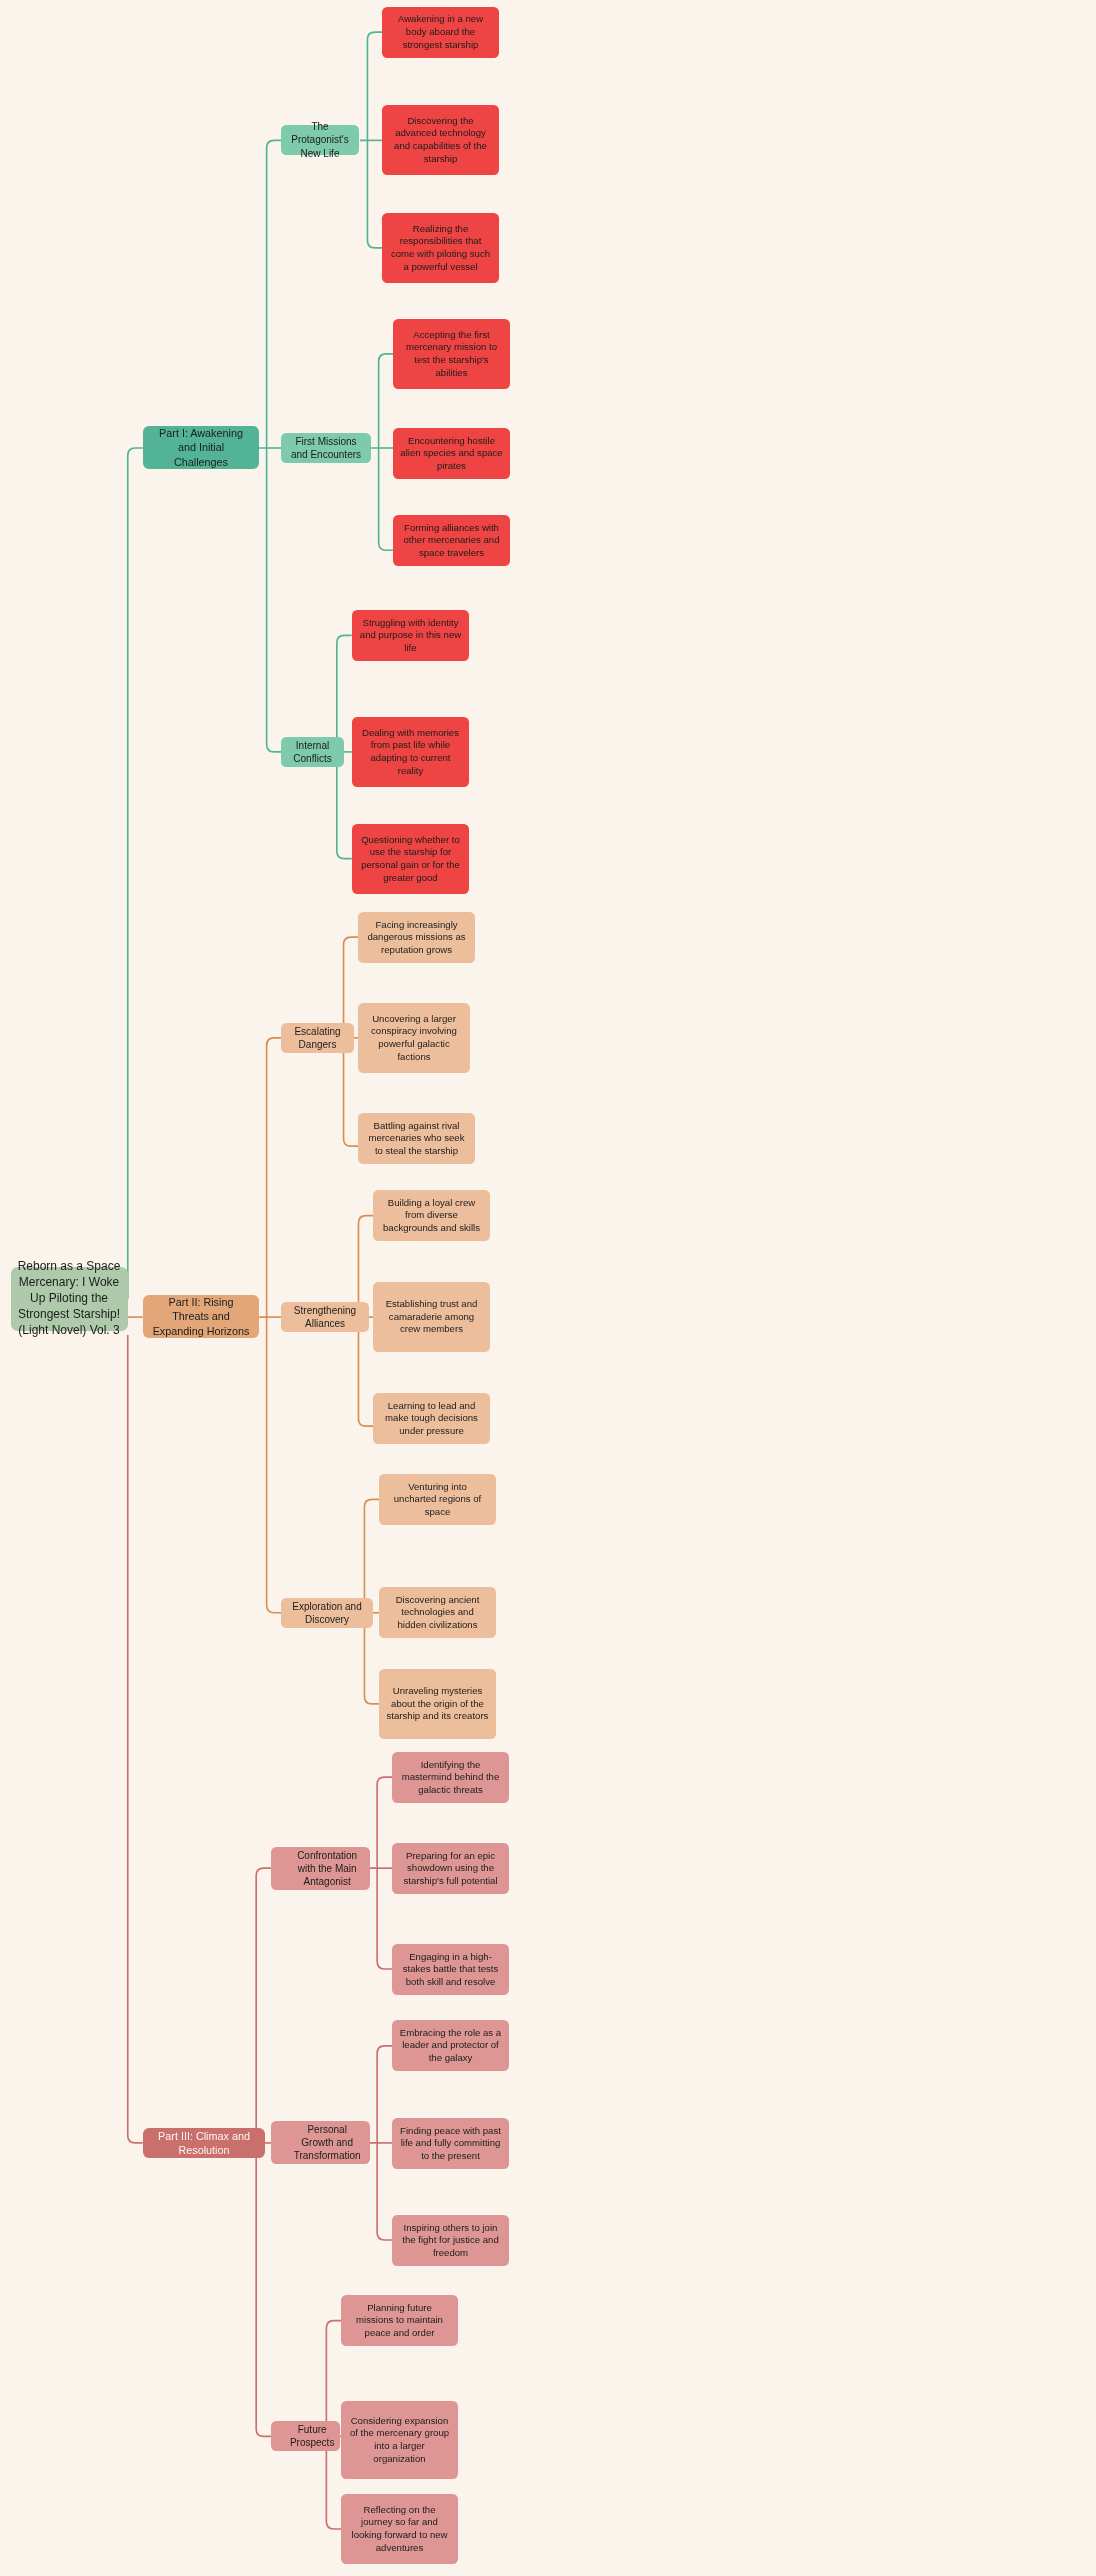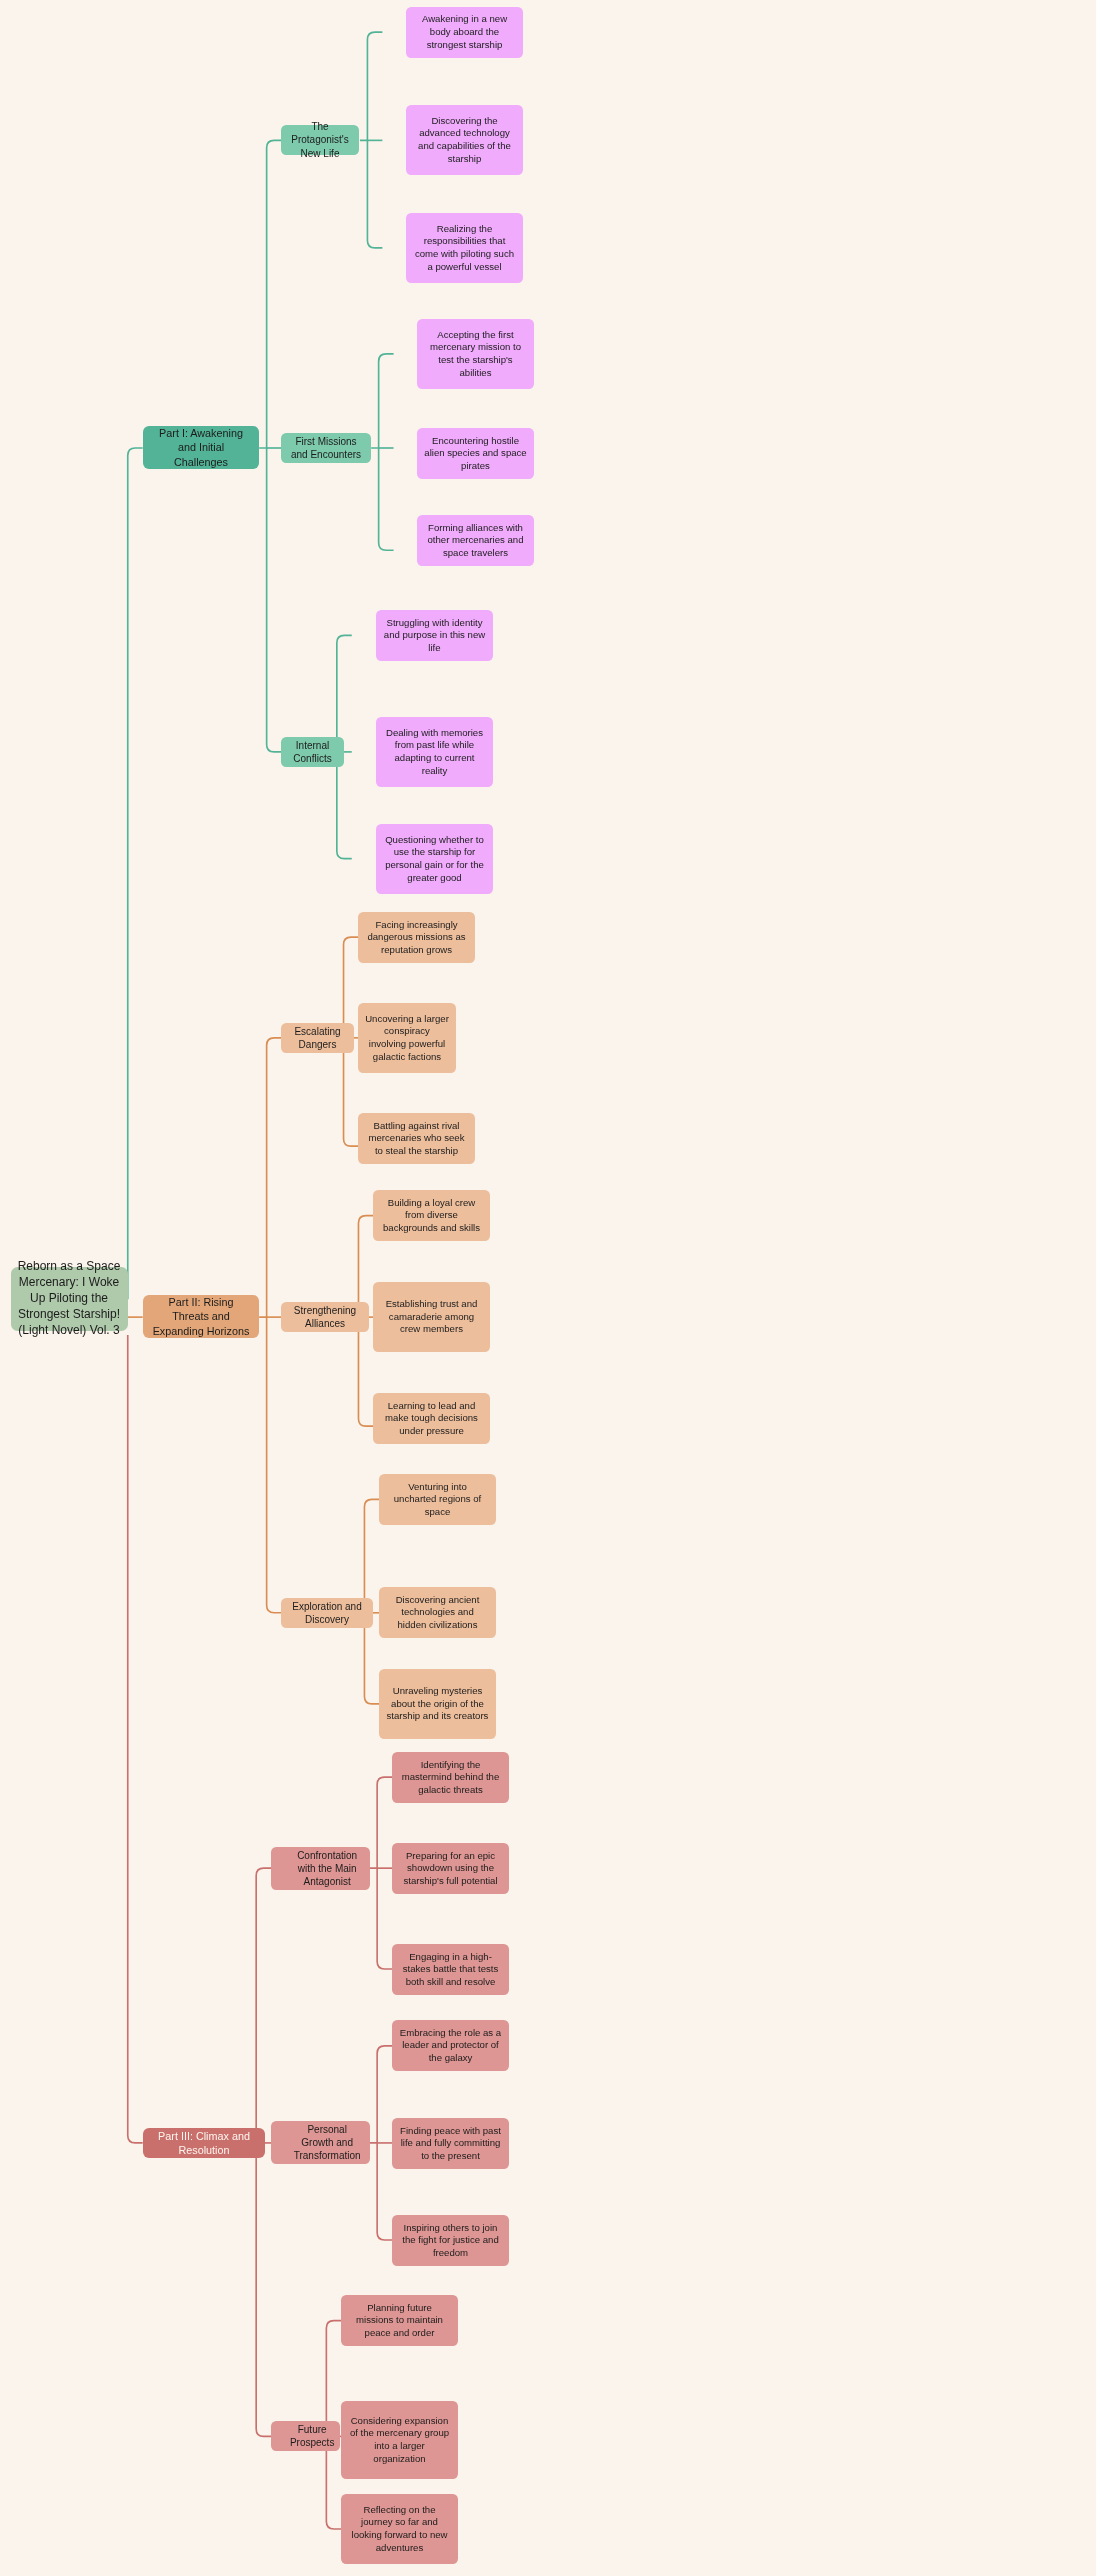--- a/index.html
+++ b/index.html
@@ -28,21 +28,21 @@
   }
   .branch{font-size:10.8px;border-radius:6px;}
   .b1{background:#52b396;}
   .b2{background:#e2a678;}
   .b3{background:#c9706d;color:#fdf6ef;}
   .sub{font-size:10px;}
   .s1{background:#7ecaad;}
   .s2{background:#edbe9c;}
   .s3{background:#dd9693;padding-left:20px;}
   .leaf{font-size:9.6px;}
-  .l1{background:#f0abfc;margin-left:24px;}
+  .l1{background:#ef4444;}
   .l2{background:#edbe9c;}
   .l3{background:#dd9693;}
 </style>
 </head>
 <body>
 
 <div id="map">
 
   <svg class="edges" viewBox="0 0 1469 3450">
     <g fill="none" stroke-width="2.2">
@@ -132,21 +132,21 @@
 
   <div class="node sub s1" style="left:281px;top:737px;width:63px;height:30px;">Internal Conflicts</div>
   <div class="node leaf l1" style="left:352px;top:610px;width:117px;height:51px;">Struggling with identity and purpose in this new life</div>
   <div class="node leaf l1" style="left:352px;top:717px;width:117px;height:70px;">Dealing with memories from past life while adapting to current reality</div>
   <div class="node leaf l1" style="left:352px;top:824px;width:117px;height:70px;">Questioning whether to use the starship for personal gain or for the greater good</div>
 
   <div class="node branch b2" style="left:143px;top:1295px;width:116px;height:43px;">Part II: Rising Threats and Expanding Horizons</div>
 
   <div class="node sub s2" style="left:281px;top:1023px;width:73px;height:30px;">Escalating Dangers</div>
   <div class="node leaf l2" style="left:358px;top:912px;width:117px;height:51px;">Facing increasingly dangerous missions as reputation grows</div>
-  <div class="node leaf l2" style="left:358px;top:1003px;width:98px;height:70px;">Uncovering a larger conspiracy involving powerful galactic factions</div>
+  <div class="node leaf l2" style="left:358px;top:1003px;width:112px;height:70px;">Uncovering a larger conspiracy involving powerful galactic factions</div>
   <div class="node leaf l2" style="left:358px;top:1113px;width:117px;height:51px;">Battling against rival mercenaries who seek to steal the starship</div>
 
   <div class="node sub s2" style="left:281px;top:1302px;width:88px;height:30px;">Strengthening Alliances</div>
   <div class="node leaf l2" style="left:373px;top:1190px;width:117px;height:51px;">Building a loyal crew from diverse backgrounds and skills</div>
   <div class="node leaf l2" style="left:373px;top:1282px;width:117px;height:70px;">Establishing trust and camaraderie among crew members</div>
   <div class="node leaf l2" style="left:373px;top:1393px;width:117px;height:51px;">Learning to lead and make tough decisions under pressure</div>
 
   <div class="node sub s2" style="left:281px;top:1598px;width:92px;height:30px;">Exploration and Discovery</div>
   <div class="node leaf l2" style="left:379px;top:1474px;width:117px;height:51px;">Venturing into uncharted regions of space</div>
   <div class="node leaf l2" style="left:379px;top:1587px;width:117px;height:51px;">Discovering ancient technologies and hidden civilizations</div>

